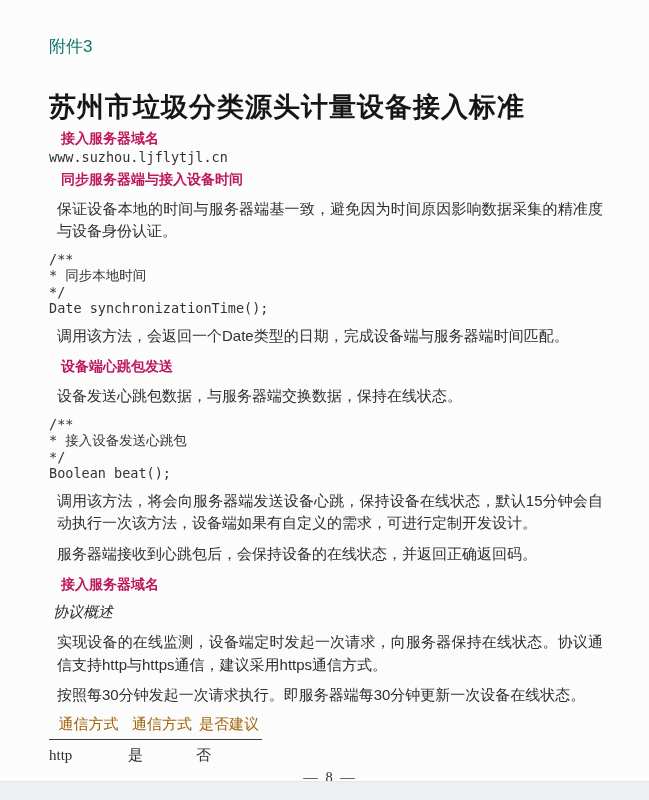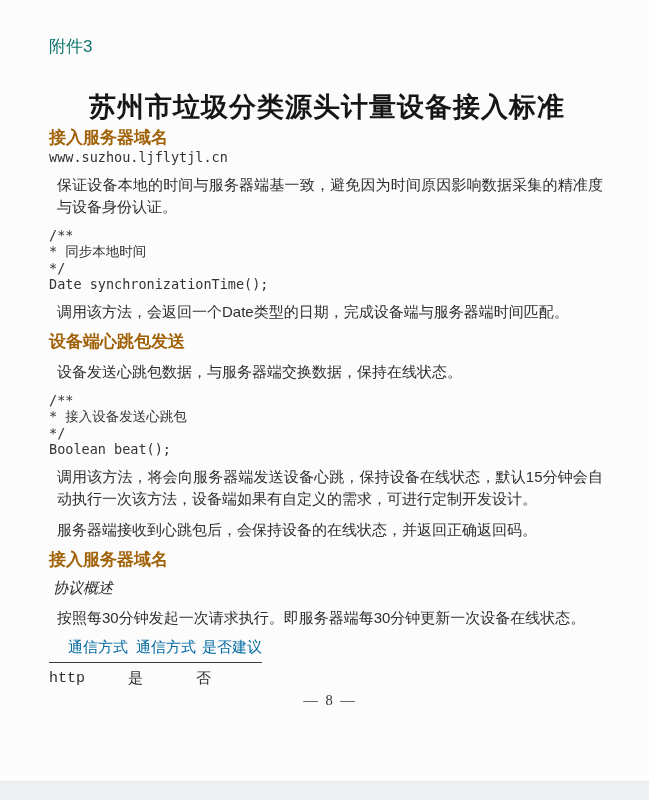--- a/index.html
+++ b/index.html
@@ -21,31 +21,31 @@
     font-size: 17px;
     line-height: 22px;
     color: #0f766e;
   }
   .doc-title {
     margin: 32px 6px 0 0;
     font-family: "Liberation Serif", serif;
     font-weight: bold;
     font-size: 27px;
     line-height: 35px;
-    text-align: center;
+    text-align: left;
     color: #161616;
     letter-spacing: 1px;
   }
   .first-sec { margin-top: 50px; }
   h3.sec {
-    margin: 2px 0 0 0;
-    font-size: 17px;
+    margin: 2px 0 0 12px;
+    font-size: 14px;
     line-height: 22px;
     font-weight: bold;
-    color: #a16207;
+    color: #be185d;
   }
   p.body-para {
     margin: 8px;
     font-size: 15px;
     line-height: 22.5px;
     color: #2e2e2e;
     text-align: justify;
   }
   .code-line {
     font-family: "DejaVu Sans Mono", monospace;
@@ -63,34 +63,34 @@
     font-family: Liberation Serif, serif;
   }
   table.comm-table {
     border-collapse: collapse;
     margin: 2px 0 0 0;
     table-layout: fixed;
   }
   table.comm-table th {
     font-weight: normal;
     font-size: 15px;
-    text-align: right;
+    text-align: center;
     padding: 0 0 5px 0;
     border-bottom: 1.5px solid #3c3c3c;
-    color: #0369a1;
+    color: #a16207;
   }
   table.comm-table td {
     font-size: 15px;
     padding: 6px 0 0 0;
     color: #2e2e2e;
   }
   .col-method { width: 79px; }
   .col-support { width: 68px; }
   .col-suggest { width: 66px; }
-  .latin-serif { font-family: Liberation Mono, monospace; font-size: 15px; }
+  .latin-serif { font-family: Liberation Serif, serif; font-size: 15px; }
   .page-number {
     margin-top: 4px;
     text-align: center;
     font-family: "Liberation Serif", serif;
     font-size: 14.5px;
     color: #333333;
     letter-spacing: 2px;
   }
   .footer-band {
     position: absolute;
@@ -105,38 +105,40 @@
 
 <div class="page">
 
   <div class="attachment">附件3</div>
 
   <h1 class="doc-title">苏州市垃圾分类源头计量设备接入标准</h1>
 
   <h3 class="sec first-sec">接入服务器域名</h3>
   <div class="code-line">www.suzhou.ljflytjl.cn</div>
 
+  <h3 class="sec">同步服务器端与接入设备时间</h3>
   <p class="body-para">保证设备本地的时间与服务器端基一致，避免因为时间原因影响数据采集的精准度与设备身份认证。</p>
   <div class="code-line">/**</div>
   <div class="code-line">* 同步本地时间</div>
   <div class="code-line">*/</div>
   <div class="code-line">Date synchronizationTime();</div>
   <p class="body-para">调用该方法，会返回一个Date类型的日期，完成设备端与服务器端时间匹配。</p>
 
   <h3 class="sec">设备端心跳包发送</h3>
   <p class="body-para">设备发送心跳包数据，与服务器端交换数据，保持在线状态。</p>
   <div class="code-line">/**</div>
   <div class="code-line">* 接入设备发送心跳包</div>
   <div class="code-line">*/</div>
   <div class="code-line">Boolean beat();</div>
   <p class="body-para">调用该方法，将会向服务器端发送设备心跳，保持设备在线状态，默认15分钟会自动执行一次该方法，设备端如果有自定义的需求，可进行定制开发设计。</p>
   <p class="body-para">服务器端接收到心跳包后，会保持设备的在线状态，并返回正确返回码。</p>
 
   <h3 class="sec">接入服务器域名</h3>
   <div class="sub-italic">协议概述</div>
+  <p class="body-para">实现设备的在线监测，设备端定时发起一次请求，向服务器保持在线状态。协议通信支持http与https通信，建议采用https通信方式。</p>
   <p class="body-para">按照每30分钟发起一次请求执行。即服务器端每30分钟更新一次设备在线状态。</p>
 
   <table class="comm-table">
     <thead>
       <tr>
         <th class="col-method">通信方式</th>
         <th class="col-support">通信方式</th>
         <th class="col-suggest">是否建议</th>
       </tr>
     </thead>

